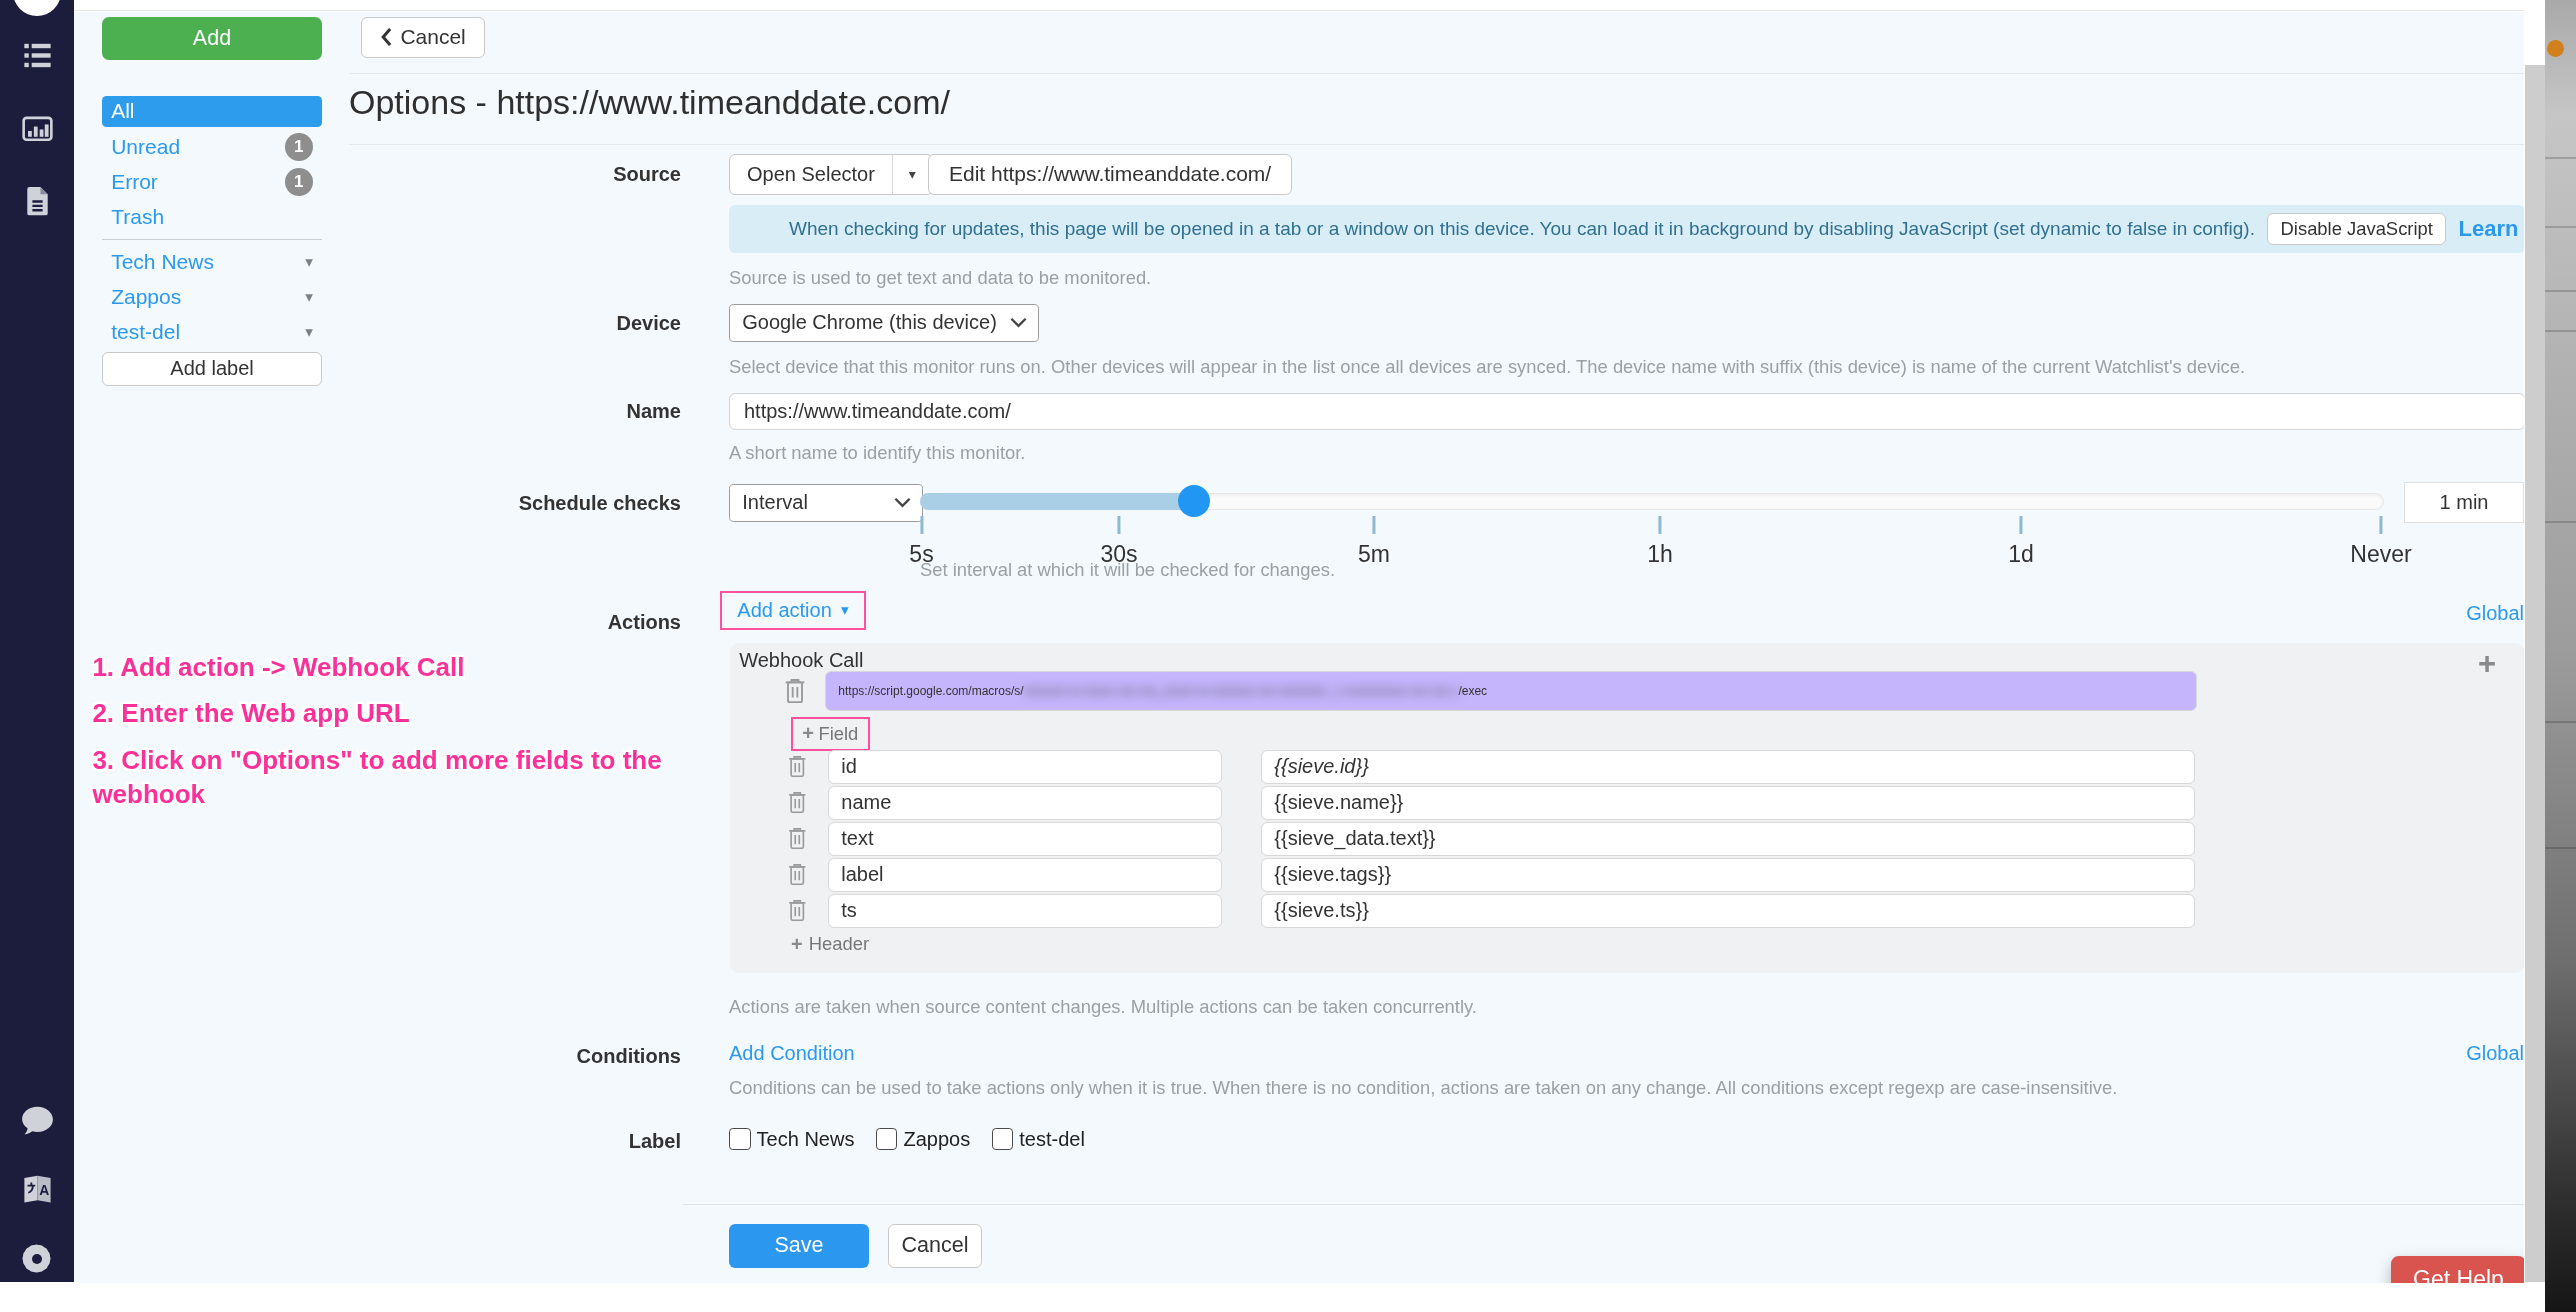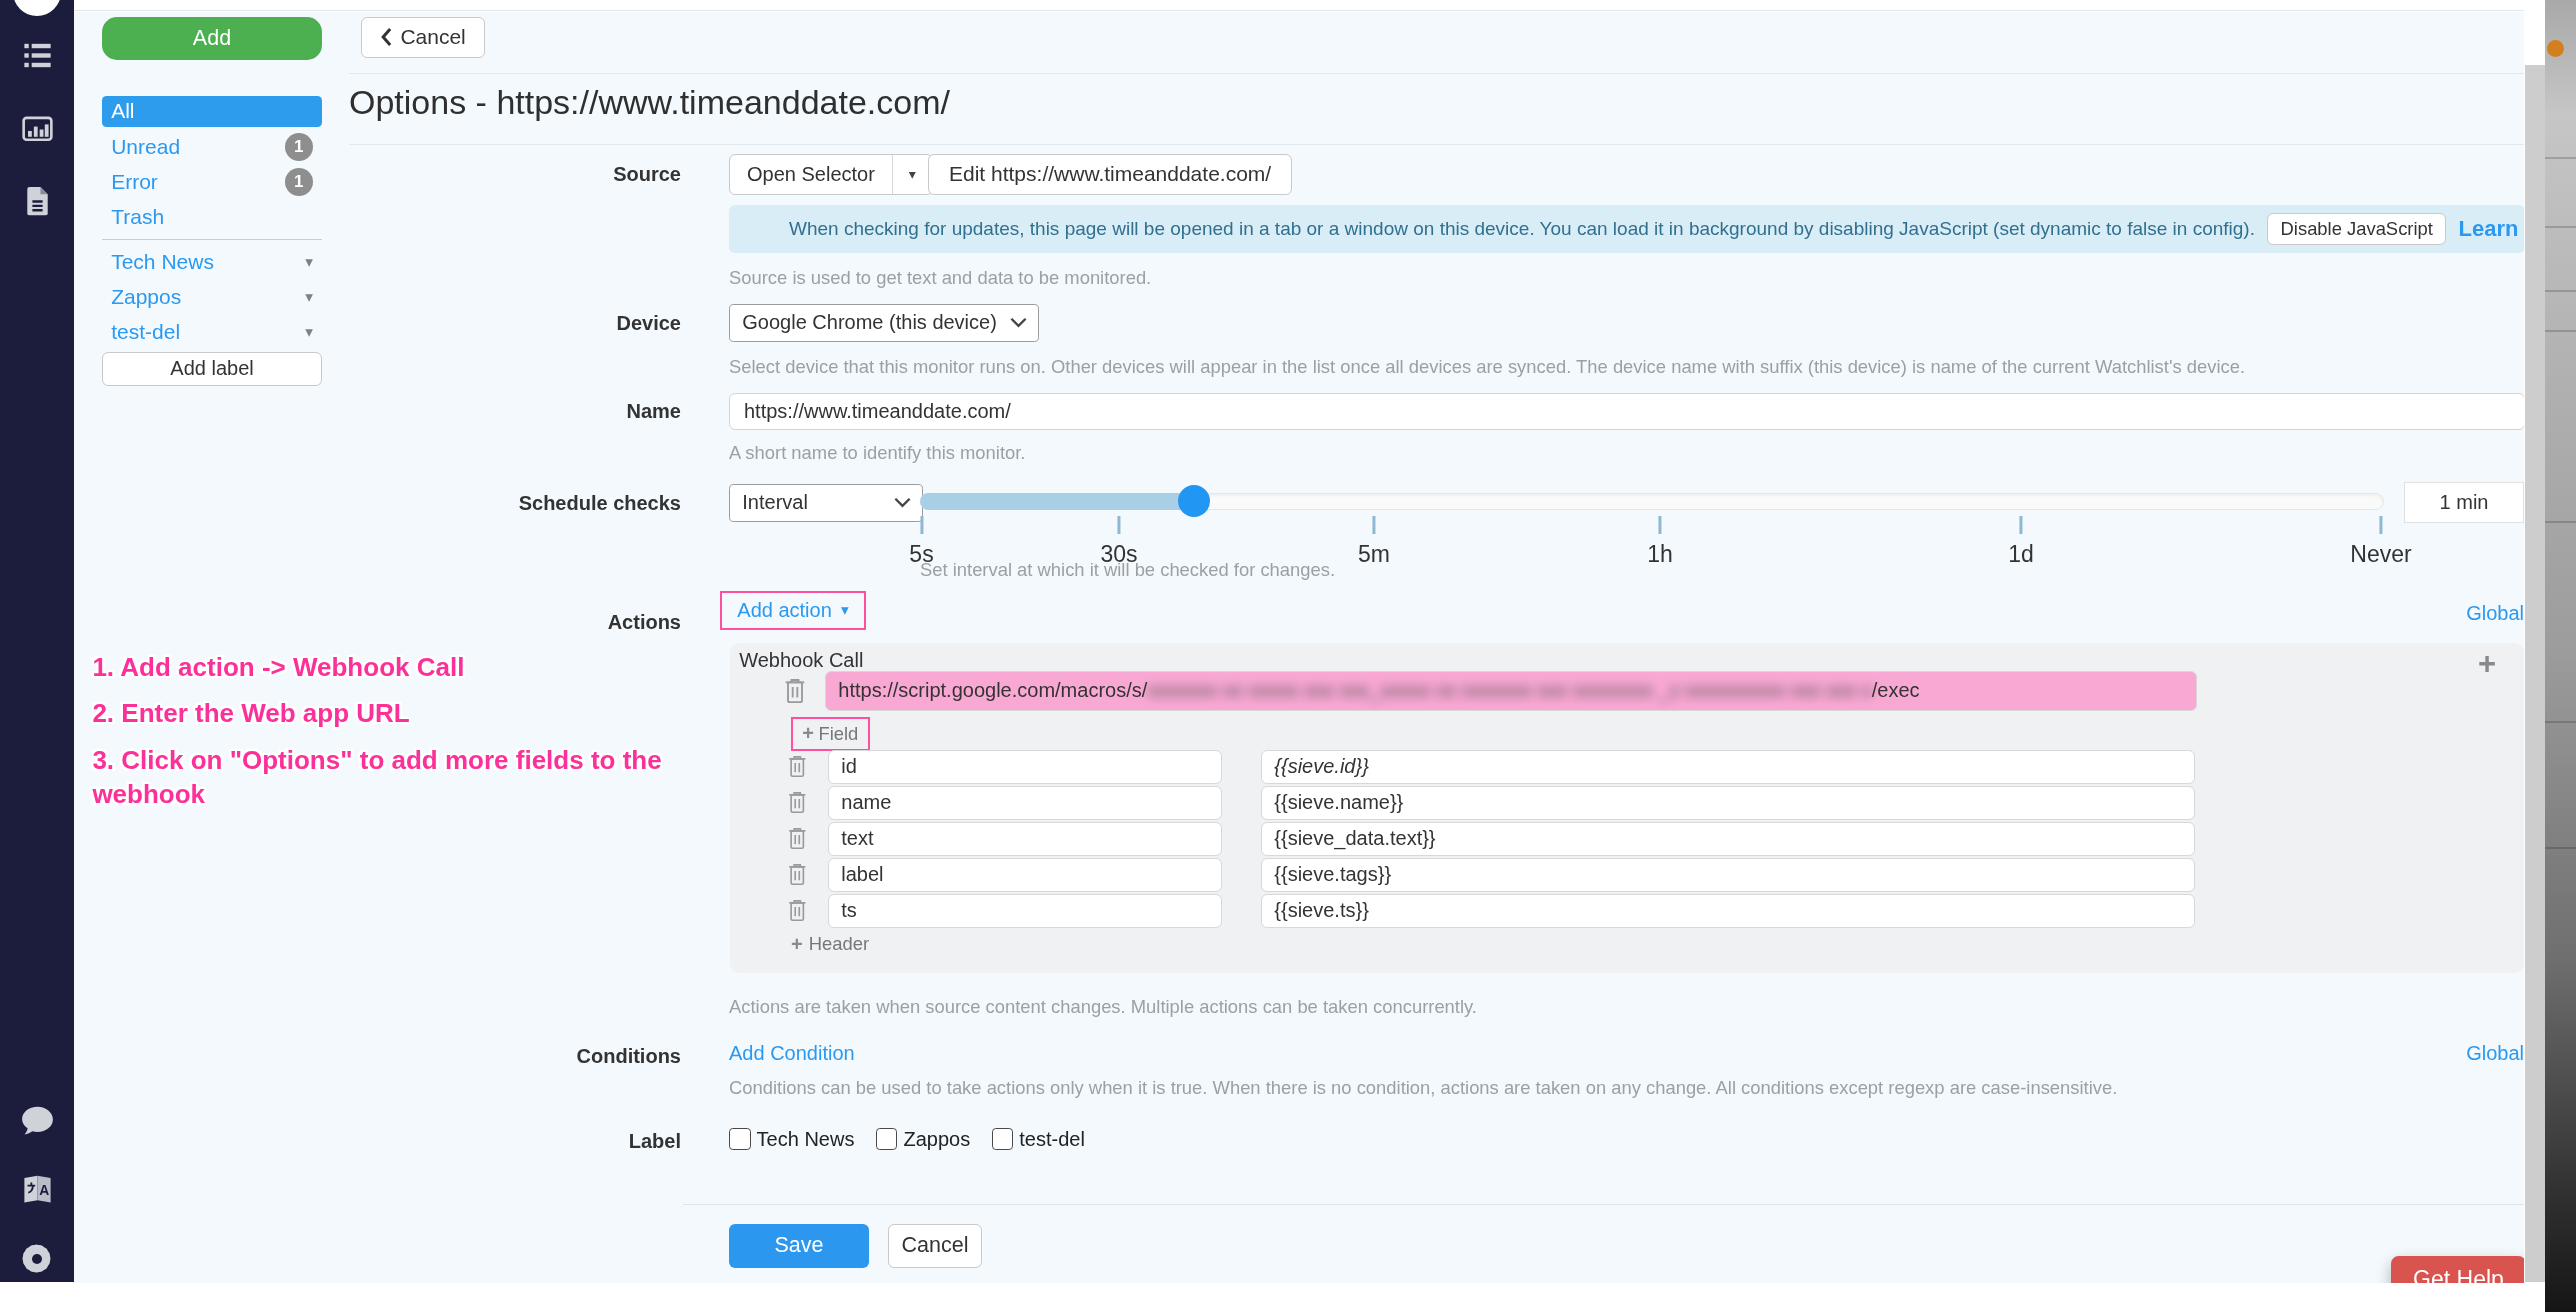--- a/index.html
+++ b/index.html
@@ -17,21 +17,21 @@
   .bottom-strip { position:absolute; left:0; top:1283px; width:2545px; height:30px; background:#fff; z-index:5; }
   .scroll-gutter { position:absolute; left:2524px; top:0; width:21.5px; height:1283px; background:#fff; z-index:5; }
   .scroll-thumb { position:absolute; left:0.8px; top:65px; width:20px; height:1217px; background:#cdcdcd; }
   .right-edge { position:absolute; left:2545px; top:0; width:31px; height:1313px; z-index:6;
     background:linear-gradient(180deg,#a9a9a9 0px,#c6c6c6 115px,#b3b3b3 345px,#9c9c9c 652px,#6f6f6f 958px,#303030 1196px,#151515 1313px); }
   .edge-line { position:absolute; left:0; width:31px; height:1.5px; background:rgba(0,0,0,.18); }
   .edge-dot { position:absolute; left:1.5px; top:40px; width:17px; height:17px; border-radius:50%; background:#d2801e; }
 
   
   .btn-add { position:absolute; left:28px; top:5.4px; width:220px; height:43px; background:#4caf50; border:none;
-    border-radius:15px; color:#fff; font-size:21.5px; font-family:inherit; }
+    border-radius:7px; color:#fff; font-size:21.5px; font-family:inherit; }
   .nav-item { position:absolute; left:28px; width:220px; height:31px; display:flex; align-items:center;
     font-size:21px; color:#2b99f0; padding:0 9.2px; border-radius:4.6px; }
   .nav-item.active { background:#2d9cec; color:#fff; }
   .badge { margin-left:auto; width:28px; height:28px; border-radius:50%; background:#8e8e8e; color:#fff;
     font-size:17px; font-weight:bold; display:flex; align-items:center; justify-content:center; }
   .caret-sm { margin-left:auto; color:#7c8186; font-size:15.3px; }
   .panel-divider { position:absolute; left:28px; top:227px; width:220px; height:0; border-top:0.8px solid #c9ced2; }
   .btn-add-label { position:absolute; left:28px; top:340px; width:220px; height:34px; background:#fff;
     border:0.8px solid #c9c9c9; border-radius:6.1px; font-size:20px; color:#333; font-family:inherit; }
 
@@ -85,22 +85,22 @@
     text-shadow:-2.3px -2.3px 0 #fff,2.3px -2.3px 0 #fff,-2.3px 2.3px 0 #fff,2.3px 2.3px 0 #fff,-2.3px 0 0 #fff,2.3px 0 0 #fff,0 -2.3px 0 #fff,0 2.3px 0 #fff,0 0 7.7px rgba(255,255,255,.95); }
   .annotations div { margin-bottom:12.3px; }
 
   
   .add-action-box { position:absolute; left:646px; top:579px; border:2.3px solid #ff4f9e; padding:6.1px 15.3px;
     font-size:20px; color:#2b99f0; display:inline-flex; align-items:center; gap:9.2px; cursor:pointer; }
   .webhook-panel { position:absolute; left:656px; top:631px; width:1794px; height:330px; background:#f0f1f2; border-radius:9.2px; }
   .wh-title { position:absolute; left:9.2px; top:6.1px; font-size:20px; color:#333; }
   .wh-plus { position:absolute; right:28px; top:3.1px; font-size:31px; font-weight:bold; color:#8a8a8a; cursor:pointer; }
   .trash-btn { position:absolute; background:none; border:none; cursor:pointer; }
-  .wh-url { position:absolute; left:95px; top:28px; width:1372px; height:40px; background:#f9a8d4; border:0.8px solid #d8d8d8;
-    border-radius:6.1px; display:flex; align-items:center; padding:0 12.3px; font-size:20px; overflow:hidden; white-space:nowrap; }
+  .wh-url { position:absolute; left:95px; top:28px; width:1372px; height:40px; background:#c4b5fd; border:0.8px solid #d8d8d8;
+    border-radius:6.1px; display:flex; align-items:center; padding:0 12.3px; font-size:12px; overflow:hidden; white-space:nowrap; }
   .blurred { filter:blur(5.4px); color:#4a4a4a; }
   .pink-chip { position:absolute; border:2.3px solid #ff4f9e; background:transparent; font-size:18.4px; color:#777;
     padding:3.8px 9.2px; display:inline-flex; align-items:center; gap:4.6px; cursor:pointer; font-family:inherit; }
   .chip-plus { font-weight:bold; color:#8a8a8a; font-size:20px; }
   .kv-input { position:absolute; height:34px; background:#fff; border:0.8px solid #d8d8d8; border-radius:6.1px;
     font-size:20px; color:#333; padding:0 12.3px; font-family:inherit; }
   .add-header { position:absolute; left:61px; top:290px; font-size:18.4px; color:#777; display:inline-flex; gap:6.1px; align-items:center; cursor:pointer; }
 
   
   .check-row { position:absolute; left:655px; top:1116px; display:flex; align-items:center; gap:21.5px; }

